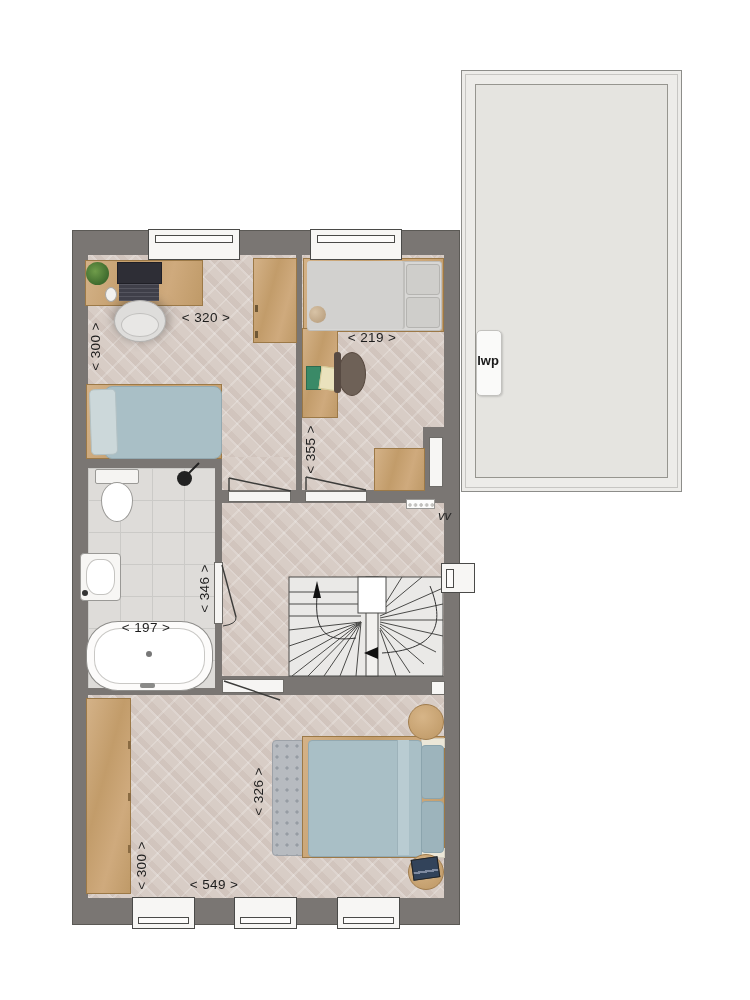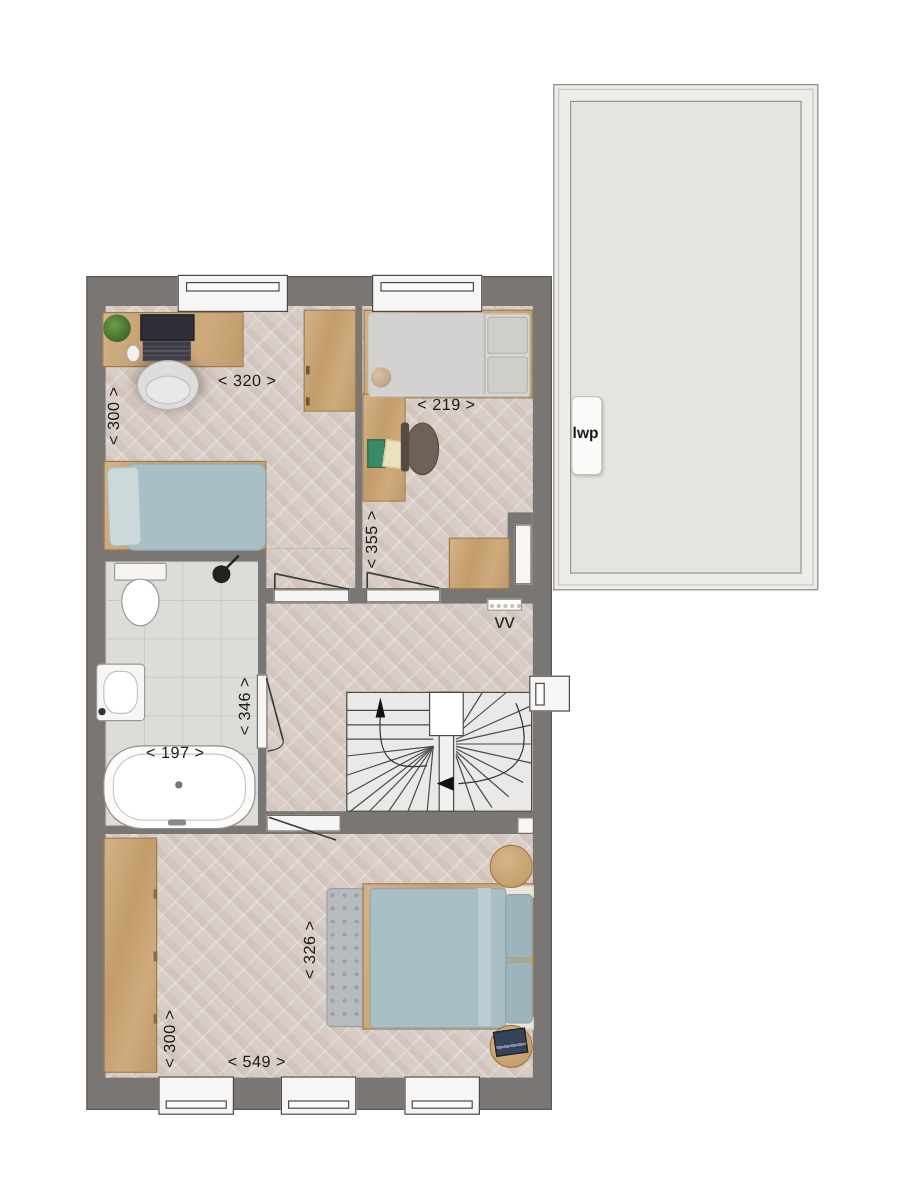--- a/index.html
+++ b/index.html
@@ -34,21 +34,21 @@
   .win-bar{position:absolute;background:#fcfbfa;border:1px solid #4a4a48;box-sizing:border-box;}
   .threshold{background:#f6f5f3;border:1px solid #6e6c68;box-sizing:border-box;z-index:25;}
   .furn{z-index:20;}
   .overlay{left:0;top:0;z-index:30;pointer-events:none;}
 
   .dim-label{z-index:40;font-size:13.5px;color:#1c1c1c;letter-spacing:.4px;white-space:nowrap;text-align:center;width:64px;}
   .v{transform:rotate(-90deg);}
 
   .vv-unit{left:406px;top:499px;width:29px;height:10px;background:#fdfdfc;border:1px solid #9a9996;box-sizing:border-box;z-index:22;
     background-image:radial-gradient(circle at 3px 5px,#c2c1be 1.5px,transparent 2px);background-size:5.6px 10px;}
-  .vv-label{left:406px;top:508px;width:29px;text-align:center;font-size:17px;color:#2a2a2a;z-index:22;}
+  .vv-label{left:430px;top:508px;width:29px;text-align:center;font-size:13px;color:#2a2a2a;z-index:22;font-style:italic;}
 
   .tuft{background-color:#b7bbc0;background-image:radial-gradient(circle at 4px 5px,#969ca3 1.3px,transparent 1.9px);background-size:10px 11px;border:1px solid #9da2a8;border-radius:4px;}
 </style>
 </head>
 <body>
 
 <div class="plan">
 
   <div class="abs roof-outer">
     <div class="abs roof-mid">

